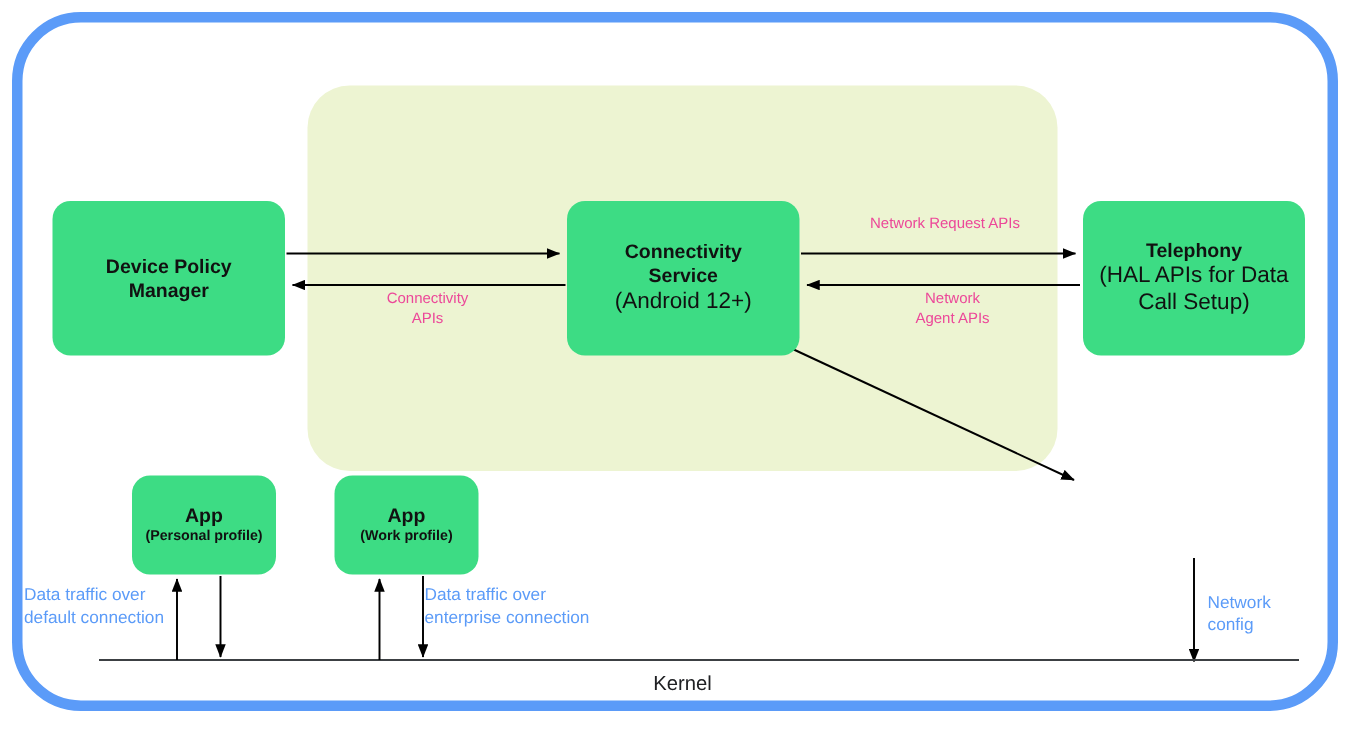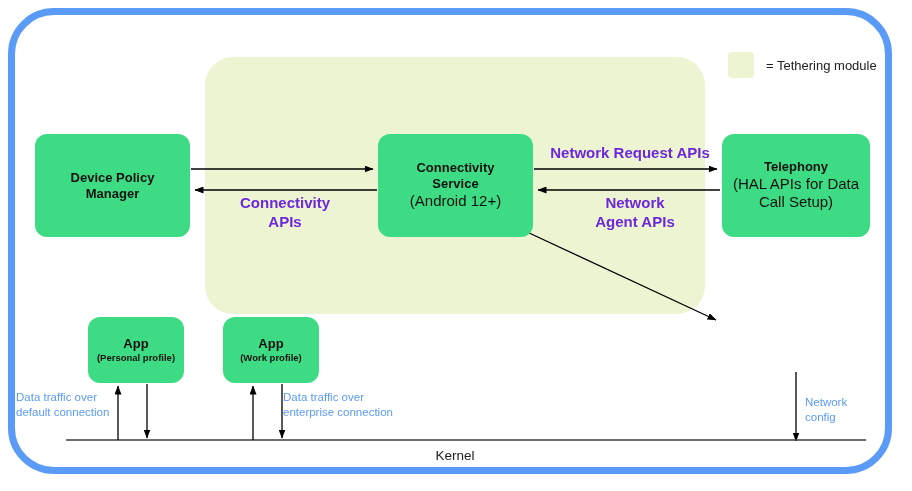--- a/index.html
+++ b/index.html
@@ -64,26 +64,25 @@
   #node-dpm { left: 35px;  top: 134px; width: 155px; height: 103px; }
   #node-cs  { left: 378px; top: 134px; width: 155px; height: 103px; }
   #node-tel { left: 722px; top: 134px; width: 148px; height: 103px; }
   #node-netd{ left: 722px; top: 268px; width: 148px; height: 103px; }
   #node-app1{ left: 88px;  top: 317px; width: 96px;  height: 66px; }
   #node-app2{ left: 223px; top: 317px; width: 96px;  height: 66px; }
 
   
   .edge-label {
     position: absolute;
-    font-size: 15px;
-    color: #6d28d9;
+    font-size: 10px;
+    color: #ec4899;
     text-align: center;
     line-height: 1.25;
     white-space: pre-line;
-    font-weight: bold;
   }
   #label-connectivity-apis   { left: 200px; top: 194px; width: 170px; }
   #label-network-request     { left: 540px; top: 144px; width: 180px; }
   #label-network-agent       { left: 555px; top: 194px; width: 160px; }
   #label-network-setup       { left: 490px; top: 270px; width: 175px; }
 
   
   .blue-label {
     position: absolute;
     font-size: 11.5px;
@@ -165,24 +164,20 @@
 
     <line x1="66" y1="440" x2="866" y2="440" stroke="#3c4043" stroke-width="1.3"></line>
 
     <line x1="118" y1="440" x2="118" y2="386" stroke="#000000" stroke-width="1.3" marker-end="url(#arrowhead)"></line>
     <line x1="147" y1="384" x2="147" y2="438" stroke="#000000" stroke-width="1.3" marker-end="url(#arrowhead)"></line>
 
     <line x1="253" y1="440" x2="253" y2="386" stroke="#000000" stroke-width="1.3" marker-end="url(#arrowhead)"></line>
     <line x1="282" y1="384" x2="282" y2="438" stroke="#000000" stroke-width="1.3" marker-end="url(#arrowhead)"></line>
   </svg>
 
-  <div id="legend">
-    <div id="legend-swatch"></div>
-    <div id="legend-text">= Tethering module</div>
-  </div>
 
   <div class="node" id="node-dpm">
     <div class="title">Device Policy</div>
     <div class="title">Manager</div>
   </div>
 
   <div class="node" id="node-cs">
     <div class="title">Connectivity</div>
     <div class="title">Service</div>
     <div class="sub">(Android 12+)</div>

